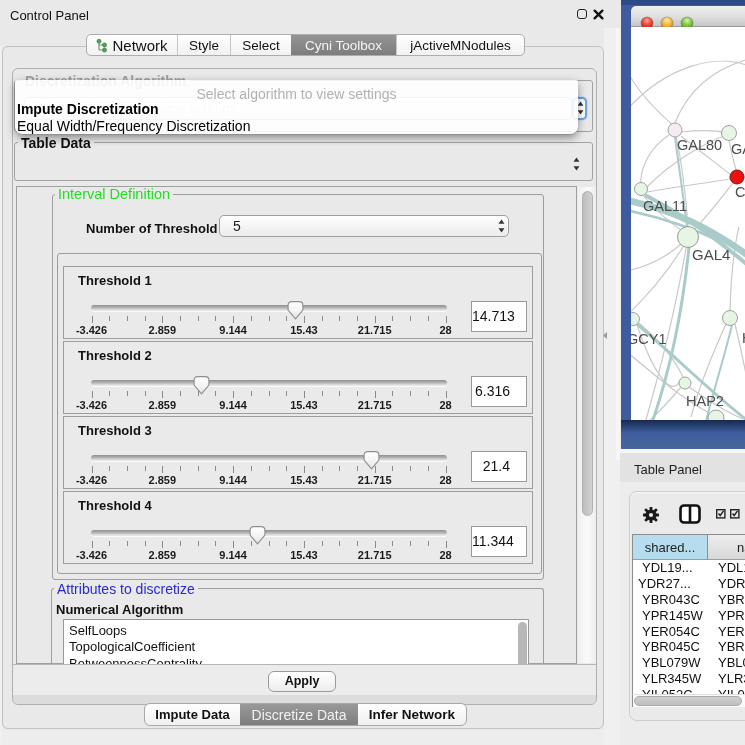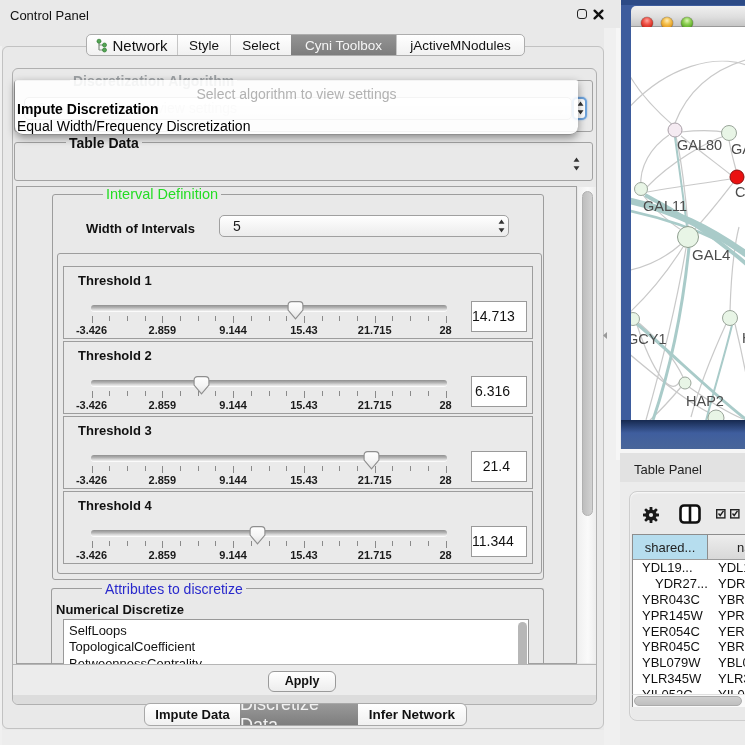--- a/index.html
+++ b/index.html
@@ -1,19 +1,19 @@
 <!DOCTYPE html>
 <html><head>
 <meta charset="utf-8">
 <style>
 * { margin:0; padding:0; box-sizing:border-box; }
 html,body { width:745px; height:745px; overflow:hidden; }
 body { font-family:"Liberation Sans", sans-serif; background:#e9e9e9; position:relative; }
 .abs { position:absolute; }
-.grouplab { position:absolute; background:#e9e9e9; padding:0 3px; font-size:14px; line-height:14px;margin-left:48px; }
+.grouplab { position:absolute; background:#e9e9e9; padding:0 3px; font-size:14px; line-height:14px; }
 .gbox { position:absolute; border:1px solid #a2a2a2; border-radius:3px; }
 .combo { position:absolute; background:linear-gradient(#ffffff,#f3f3f3 60%,#ececec); border:1px solid #a0a0a0; border-radius:5px; font-size:14px; color:#1c1c1c; }
 .tbox { position:absolute; left:63px; width:470px; height:73px; border:1px solid #9d9d9d; background:#eaeaea; }
 .ttitle { position:absolute; left:14px; top:6px; font-weight:bold; font-size:13px; color:#111; }
 .track { position:absolute; left:27px; top:38px; width:356px; height:6px; border-radius:3px; background:linear-gradient(#8f8f8f,#b4b4b4 45%,#dddddd 80%,#eeeeee); box-shadow:0 1px 0 rgba(255,255,255,.8); }
 .tick { position:absolute; width:1px; background:#8a8a8a; }
 .ticklab { position:absolute; top:56.5px; font-size:11px; font-weight:bold; color:#1a1a1a; transform:translateX(-50%); }
 .thumb { position:absolute; top:33.5px; width:17px; height:19px; }
 .vbox { position:absolute; left:407px; top:34px; width:56px; height:31px; background:#fff; border:1px solid #9a9a9a; font-size:14px; color:#111; text-align:right; line-height:29px; padding-right:16px; }
 .row { height:15.9px; line-height:15.9px; white-space:nowrap; }
@@ -68,21 +68,21 @@
     </svg>
 
   <div class="abs" style="left:16px;top:186px;width:561px;height:478px;border:1px solid #a0a0a0;background:#e9e9e9;"></div>
 
   <div class="abs" style="left:578px;top:187px;width:18px;height:476px;background:linear-gradient(90deg,#f0f0f0,#fafafa 55%,#ededed);"></div>
   <div class="abs" style="left:582px;top:191px;width:11px;height:325px;background:linear-gradient(90deg,#bdbdbd,#d2d2d2);border:1px solid #b0b0b0;border-radius:6px;"></div>
 
   <div class="gbox" style="left:52px;top:194px;width:492px;height:386px;border-color:#9d9d9d;"></div>
   <div class="grouplab" style="left:55px;top:187px;color:#25dd25;font-size:14.5px;line-height:14.5px;">Interval Definition</div>
 
-  <div class="abs" style="left:86px;top:221px;font-size:13px;font-weight:bold;color:#111;">Width of Intervals</div>
+  <div class="abs" style="left:86px;top:221px;font-size:13px;font-weight:bold;color:#111;">Number of Threshold</div>
   <div class="combo" style="left:219px;top:215px;width:290px;height:22px;line-height:20px;padding-left:13px;">5</div>
   <svg class="abs" style="left:498px;top:219px;" width="7" height="14" viewBox="0 0 8 15">
       <path d="M4 0 L7.4 5 L.6 5 Z M4 15 L7.4 10 L.6 10 Z" fill="#333"></path>
     </svg>
 
   <div class="gbox" style="left:57px;top:253px;width:485px;height:321px;border-color:#9d9d9d;"></div>
 
   <div id="thresholds">
       <div class="tbox" style="top:266px">
         <div class="ttitle">Threshold 1</div>
@@ -249,33 +249,33 @@
             </linearGradient>
           </defs>
           <path d="M4.5 .7 h8 q3.8 0 3.8 3.8 v5 l-7.8 9.3 l-7.8 -9.3 v-5 q0 -3.8 3.8 -3.8 z" fill="url(#tg491)" stroke="#8e8e8e" stroke-width="1.2"></path>
         </svg>
         <div class="vbox">11.344</div>
       </div>
     </div>
 
   <div class="abs" style="left:51px;top:588px;width:493px;height:76px;border:1px solid #9d9d9d;border-bottom:none;border-radius:3px 3px 0 0;"></div>
   <div class="grouplab" style="left:54px;top:582px;color:#2929cc;">Attributes to discretize</div>
-  <div class="abs" style="left:56px;top:602px;font-size:13px;font-weight:bold;color:#111;">Numerical Discretize</div>
+  <div class="abs" style="left:56px;top:602px;font-size:13px;font-weight:bold;color:#111;">Numerical Algorithm</div>
   <div class="abs" style="left:63px;top:619px;width:466px;height:45px;background:#fff;border:1px solid #999;border-bottom:none;overflow:hidden;">
     <div style="font-size:13px;color:#111;padding-left:5px;line-height:16.5px;padding-top:2.5px;">SelfLoops<br>TopologicalCoefficient<br>BetweennessCentrality</div>
   </div>
   <div class="abs" style="left:518px;top:622px;width:9px;height:42px;background:#b7b7b7;border-radius:5px 5px 0 0;"></div>
 
   <div class="abs" style="left:13px;top:664px;width:583px;height:31px;background:#ececec;border-top:1px solid #b5b5b5;"></div>
   <div class="abs" style="left:13px;top:695px;width:583px;height:9px;background:#dcdcdc;border-radius:0 0 6px 6px;"></div>
   <div class="abs" style="left:268px;top:671px;width:68px;height:21px;background:linear-gradient(#ffffff,#ededed);border:1px solid #9a9a9a;border-radius:6px;text-align:center;line-height:19px;font-size:12.5px;font-weight:bold;color:#111;">Apply</div>
 
   <div class="abs" style="left:144px;top:703px;width:323px;height:23px;background:linear-gradient(#ffffff,#f0f0f0);border:1px solid #a8a8a8;border-radius:6px;display:flex;overflow:hidden;">
     <div style="width:95px;display:flex;align-items:center;justify-content:center;font-size:13px;font-weight:bold;color:#111;">Impute Data</div>
-    <div style="width:118px;display:flex;align-items:center;justify-content:center;font-size:18px;color:#f2f2f2;background:linear-gradient(#999999,#7e7e7e);">Discretize Data</div>
+    <div style="width:118px;display:flex;align-items:center;justify-content:center;font-size:14px;color:#f2f2f2;background:linear-gradient(#999999,#7e7e7e);">Discretize Data</div>
     <div style="flex:1;display:flex;align-items:center;justify-content:center;font-size:13.5px;font-weight:bold;color:#111;">Infer Network</div>
   </div>
 
   <div class="abs" style="left:15px;top:80px;width:563px;height:55px;background:rgba(255,255,255,0.88);border-radius:2px 2px 8px 8px;box-shadow:0 3px 9px rgba(0,0,0,0.4);border-bottom:1px solid #909090;">
     <div style="height:21px;line-height:29px;text-align:center;font-size:14px;color:#b2b2b2;">Select algorithm to view settings</div>
     <div style="height:17px;line-height:17px;padding-left:2px;font-size:14px;font-weight:bold;color:#000;">Impute Discretization</div>
     <div style="height:17px;line-height:17px;padding-left:2px;font-size:14px;color:#000;">Equal Width/Frequency Discretization</div>
   </div>
 </div>
 
@@ -377,21 +377,21 @@
       </g>
     </svg>
 
   <div class="abs" style="left:12px;top:534px;width:113px;height:26px;border-top:1px solid #8d8d8d;border-left:1px solid #8d8d8d;display:flex;">
     <div style="flex:0 0 75px;background:#b6ddee;border-right:1px solid #8d8d8d;border-bottom:1px solid #9c9c9c;text-align:center;line-height:25px;font-size:13px;color:#222;">shared...</div>
     <div style="flex:1;background:linear-gradient(#ededed,#d8d8d8);border-bottom:1px solid #9c9c9c;line-height:25px;font-size:13px;color:#222;padding-left:29px;">na...</div>
   </div>
   <div class="abs" style="left:12px;top:560px;width:113px;height:134px;background:#fff;border-left:1px solid #8d8d8d;overflow:hidden;font-size:13px;color:#111;">
     <div id="rows">
         <div class="row"><span style="display:inline-block;width:75px;padding-left:9px;">YDL19...</span><span style="padding-left:10px;">YDL194W</span></div>
-        <div class="row"><span style="display:inline-block;width:75px;padding-left:22px;">YDR27...</span><span style="padding-left:10px;">YDR277C</span></div>
+        <div class="row"><span style="display:inline-block;width:75px;padding-left:5px;">YDR27...</span><span style="padding-left:10px;">YDR277C</span></div>
         <div class="row"><span style="display:inline-block;width:75px;padding-left:9px;">YBR043C</span><span style="padding-left:10px;">YBR043C</span></div>
         <div class="row"><span style="display:inline-block;width:75px;padding-left:9px;">YPR145W</span><span style="padding-left:10px;">YPR145W</span></div>
         <div class="row"><span style="display:inline-block;width:75px;padding-left:9px;">YER054C</span><span style="padding-left:10px;">YER054C</span></div>
         <div class="row"><span style="display:inline-block;width:75px;padding-left:9px;">YBR045C</span><span style="padding-left:10px;">YBR045C</span></div>
         <div class="row"><span style="display:inline-block;width:75px;padding-left:9px;">YBL079W</span><span style="padding-left:10px;">YBL079W</span></div>
         <div class="row"><span style="display:inline-block;width:75px;padding-left:9px;">YLR345W</span><span style="padding-left:10px;">YLR345W</span></div>
         <div class="row"><span style="display:inline-block;width:75px;padding-left:9px;">YIL052C</span><span style="padding-left:10px;">YIL052C</span></div>
       </div>
   </div>
 

